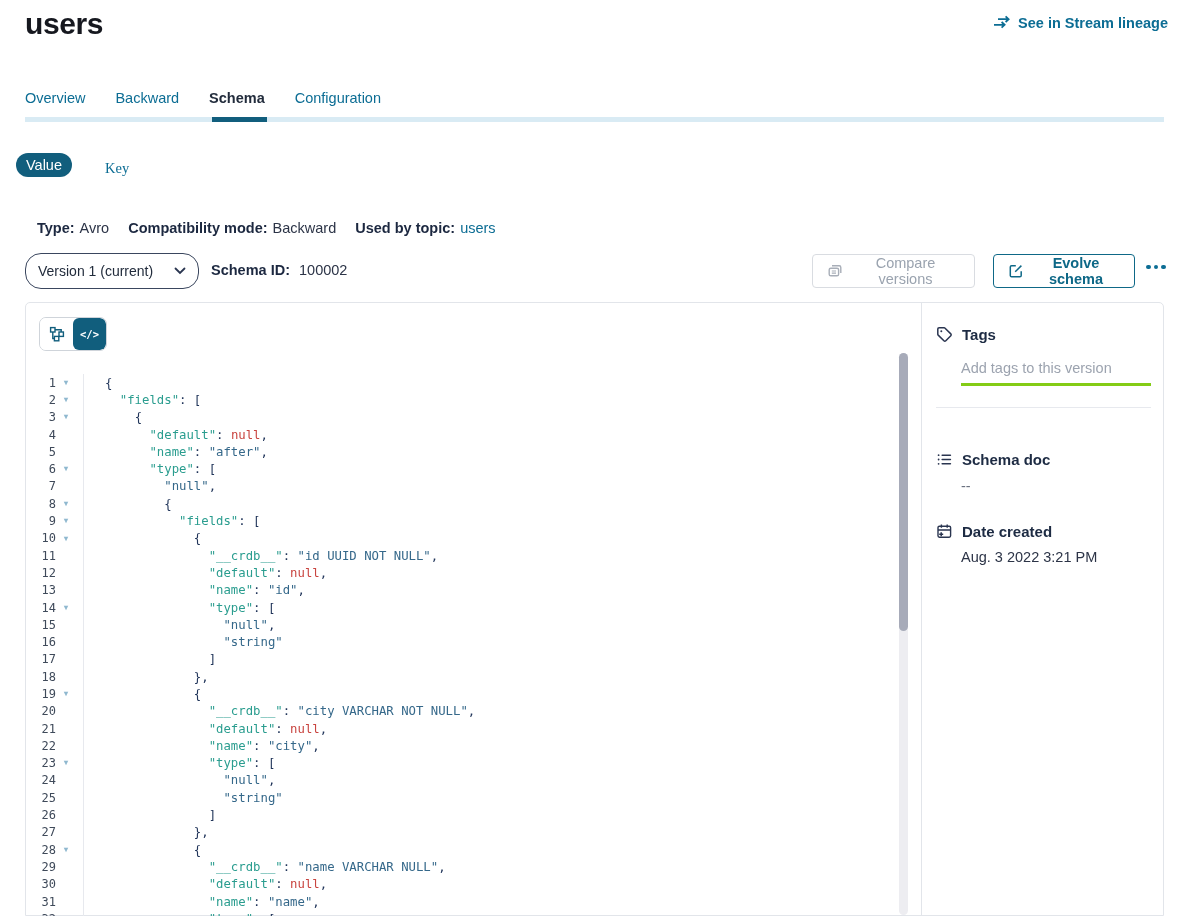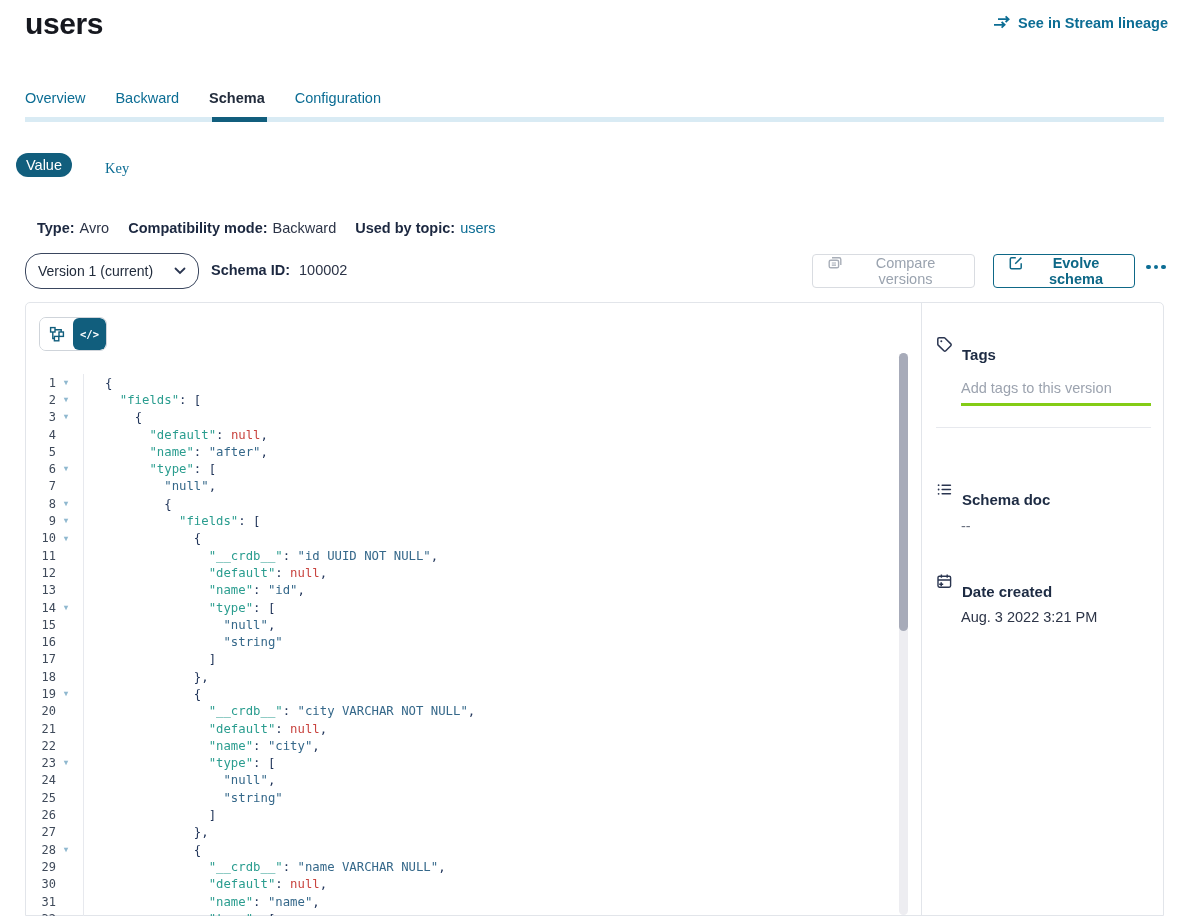--- a/index.html
+++ b/index.html
@@ -42,21 +42,21 @@
   #meta-row .lbl{font-weight:700;color:var(--dark);margin-right:5px;}
   #meta-row .val{color:var(--text);margin-right:19px;}
   #meta-row .link{color:var(--link);cursor:pointer;}
 
   
   #version-select{position:absolute;left:25px;top:253px;width:174px;height:36px;
     border:1px solid #3a465e;border-radius:16px;background:#fff;display:flex;align-items:center;
     justify-content:space-between;padding:0 12px;font-size:14px;color:#222c3c;cursor:pointer;}
   #schema-id{position:absolute;left:211px;top:262px;font-size:14.5px;}
   #schema-id .lbl{font-weight:700;color:var(--dark);margin-right:5px;}
-  .btn{height:34px;border-radius:4px;background:#fff;display:inline-flex;
+  .btn{height:34px;border-radius:4px;background:#fff;display:inline-flex;align-items:center;
     gap:8px;font-size:14.5px;padding:0 14px;cursor:pointer;font-family:"Liberation Sans",sans-serif;}
   #compare-btn{position:absolute;left:812px;top:254px;width:163px;justify-content:center;
     border:1px solid #d9dce1;color:#9aa3af;}
   #evolve-btn{position:absolute;left:993px;top:254px;width:142px;justify-content:center;
     border:1px solid #0e6887;color:#0e6887;font-weight:700;}
   #more-btn{position:absolute;left:1146px;top:258px;width:28px;height:18px;border:none;background:none;
     display:flex;align-items:center;gap:3px;cursor:pointer;}
   #more-btn i{width:4.5px;height:4.5px;border-radius:50%;background:var(--link);display:block;}
 
   
@@ -83,21 +83,21 @@
   .code{white-space:pre;padding-left:21px;}
   .tk{color:var(--tk);} .ts{color:var(--ts);} .tp{color:var(--tp);} .tu{color:var(--tu);}
 
   
   #scroll-track{position:absolute;left:873px;top:50px;bottom:0;width:9px;background:#ededf1;border-radius:5px;}
   #scroll-thumb{position:absolute;left:873px;top:50px;height:278px;width:9px;background:#a7abb9;border-radius:5px;cursor:grab;}
 
   
   #side-panel{position:absolute;left:896px;top:0;bottom:0;width:242px;padding:23px 13px 0 14px;}
   .sb-header{display:flex;align-items:center;gap:9px;color:#2a3550;}
-  .sb-header .t{font-size:15px;font-weight:700;color:#1d2b43;margin-top:20px;}
+  .sb-header .t{font-size:15px;font-weight:700;color:#1d2b43;}
   #tags-input{display:block;margin:17px 0 0 25px;width:190px;border:none;outline:none;
     font-size:14.5px;color:var(--text);padding:0 0 7px 0;border-bottom:3px solid #84cc16;
     font-family:"Liberation Sans",sans-serif;}
   #tags-input::placeholder{color:#9ca3af;}
   #tags-divider{margin-top:21px;height:1px;background:#e7e9ee;width:215px;}
   #schemadoc-header{margin-top:43px;}
   #schemadoc-value{margin:10px 0 0 25px;font-size:14.5px;color:#6b7280;}
   #datecreated-header{margin-top:29px;}
   #datecreated-value{margin:9px 0 0 25px;font-size:14.5px;color:#2c3447;}
   svg{display:block;}

